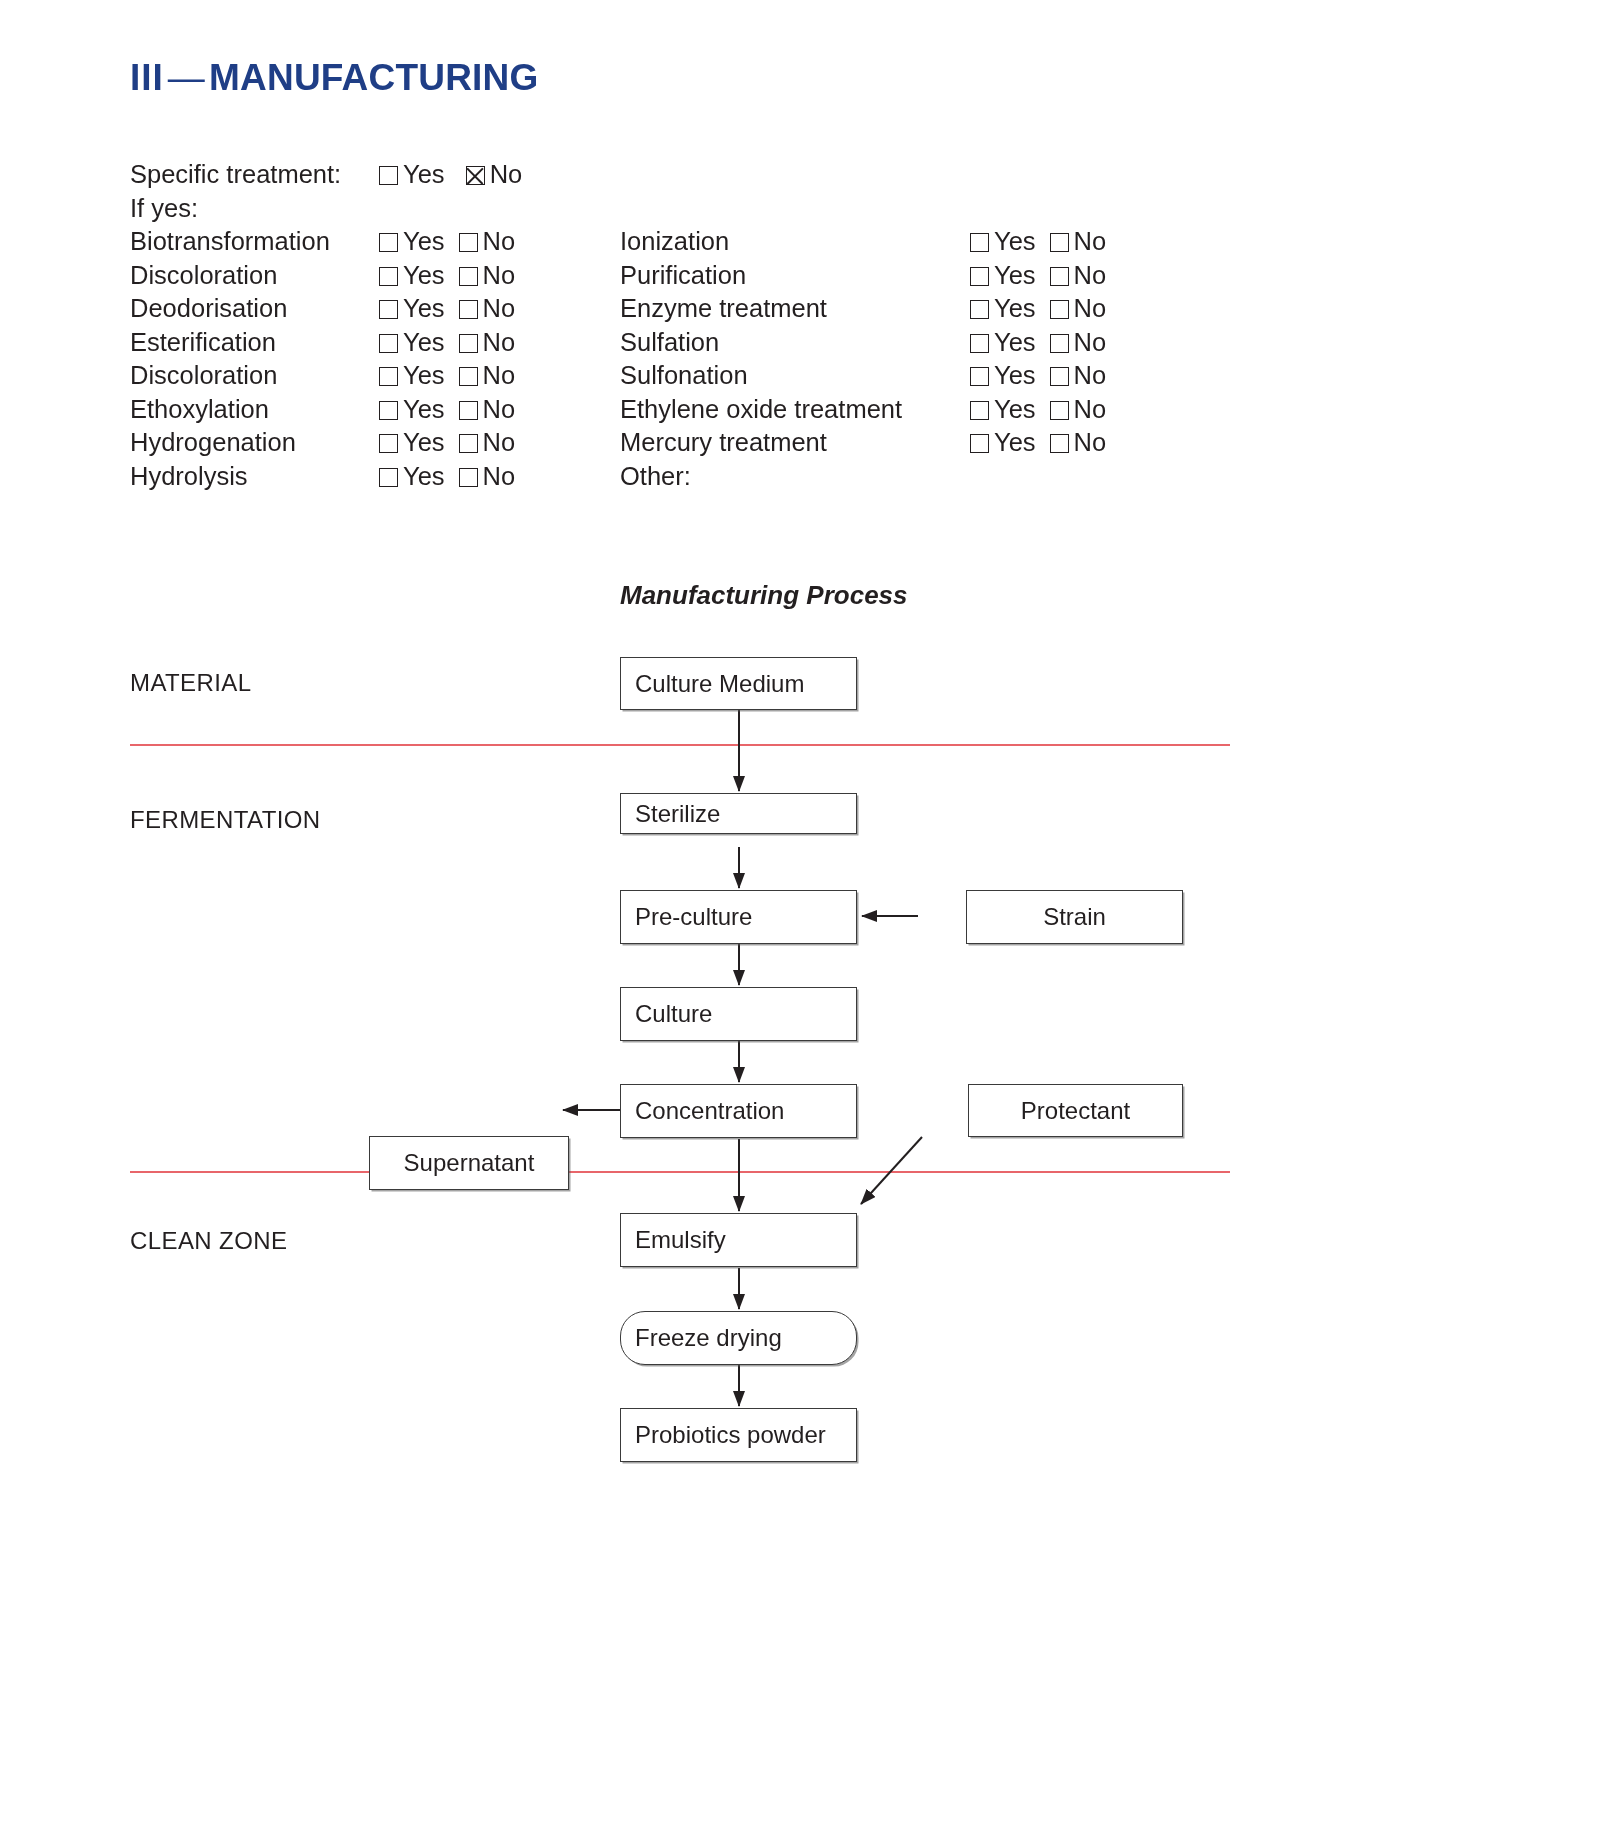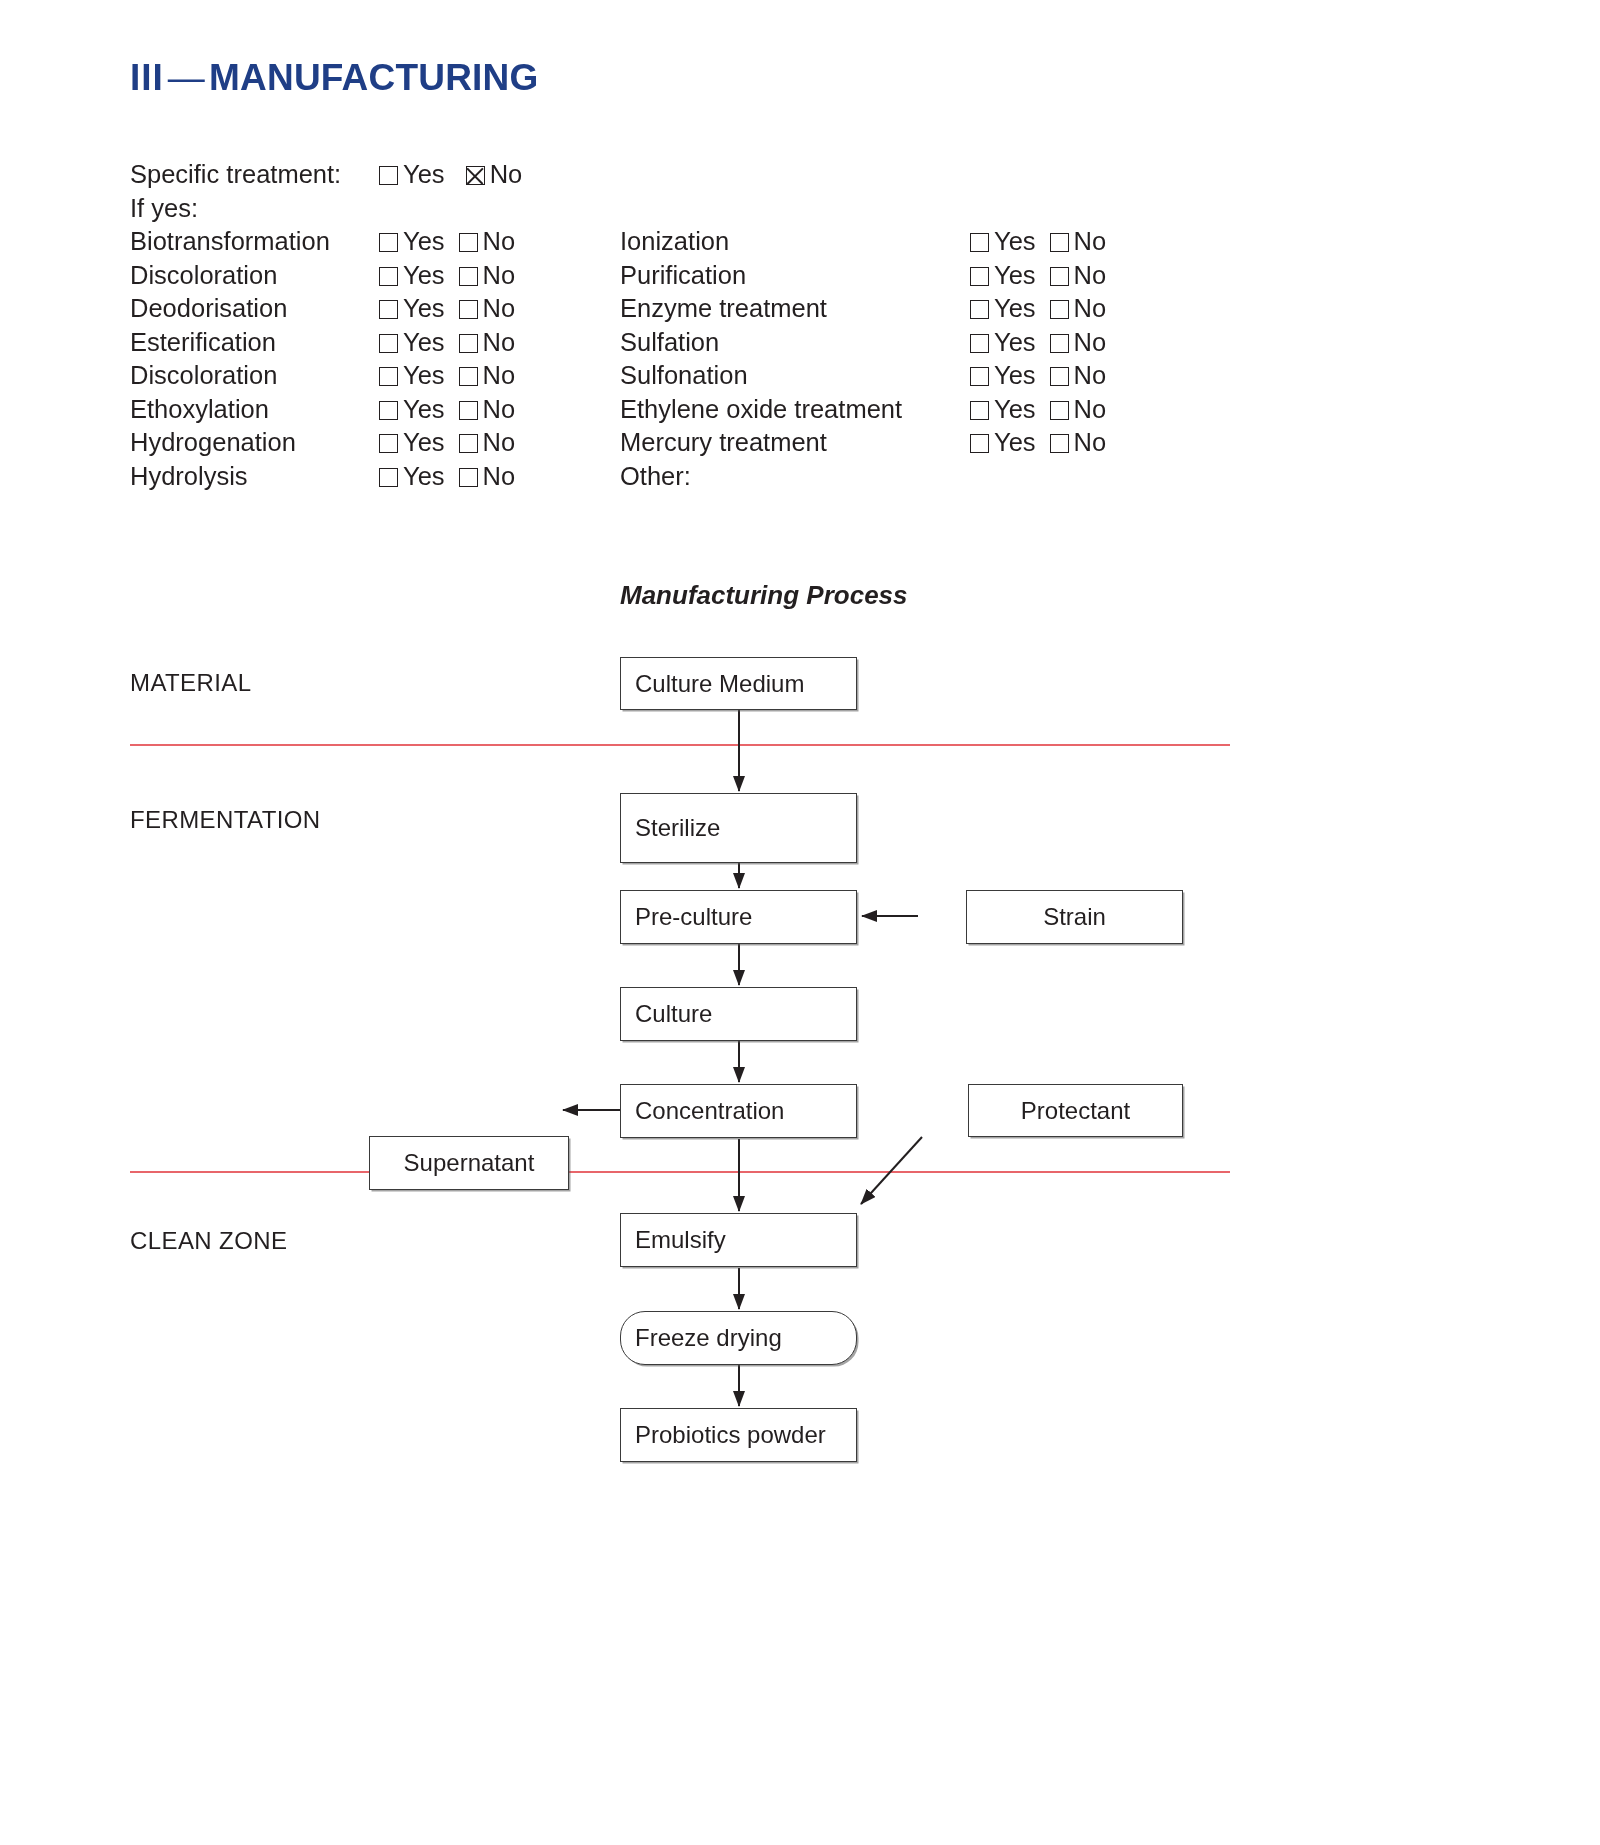--- a/index.html
+++ b/index.html
@@ -242,21 +242,21 @@
     <line x1="739" y1="1041" x2="739" y2="1082"></line>
     <line x1="620" y1="1110" x2="563" y2="1110"></line>
     <line x1="739" y1="1139" x2="739" y2="1211"></line>
     <line x1="922" y1="1137" x2="861" y2="1204"></line>
     <line x1="739" y1="1268" x2="739" y2="1309"></line>
     <line x1="739" y1="1365" x2="739" y2="1406"></line>
   </g>
 </svg>
 
 <div class="node left-text" style="left:620px; top:657px;  width:237px; height:53px;">Culture Medium</div>
-<div class="node left-text" style="left:620px; top:793px;  width:237px; height:70px;">Sterilize</div>
+<div class="node left-text" style="left:620px; top:793px;  width:237px; height:41px;">Sterilize</div>
 <div class="node left-text" style="left:620px; top:890px;  width:237px; height:54px;">Pre-culture</div>
 <div class="node center-text" style="left:918px; top:890px;  width:217px; height:54px;">Strain</div>
 <div class="node left-text" style="left:620px; top:987px;  width:237px; height:54px;">Culture</div>
 <div class="node left-text" style="left:620px; top:1084px; width:237px; height:54px;">Concentration</div>
 <div class="node center-text" style="left:321px; top:1136px; width:200px; height:54px;">Supernatant</div>
 <div class="node center-text" style="left:920px; top:1084px; width:215px; height:53px;">Protectant</div>
 <div class="node left-text" style="left:620px; top:1213px; width:237px; height:54px;">Emulsify</div>
 <div class="node left-text" style="left:620px; top:1311px; width:237px; height:54px;border-radius:25px;">Freeze drying</div>
 <div class="node left-text" style="left:620px; top:1408px; width:237px; height:54px;">Probiotics powder</div>
 

